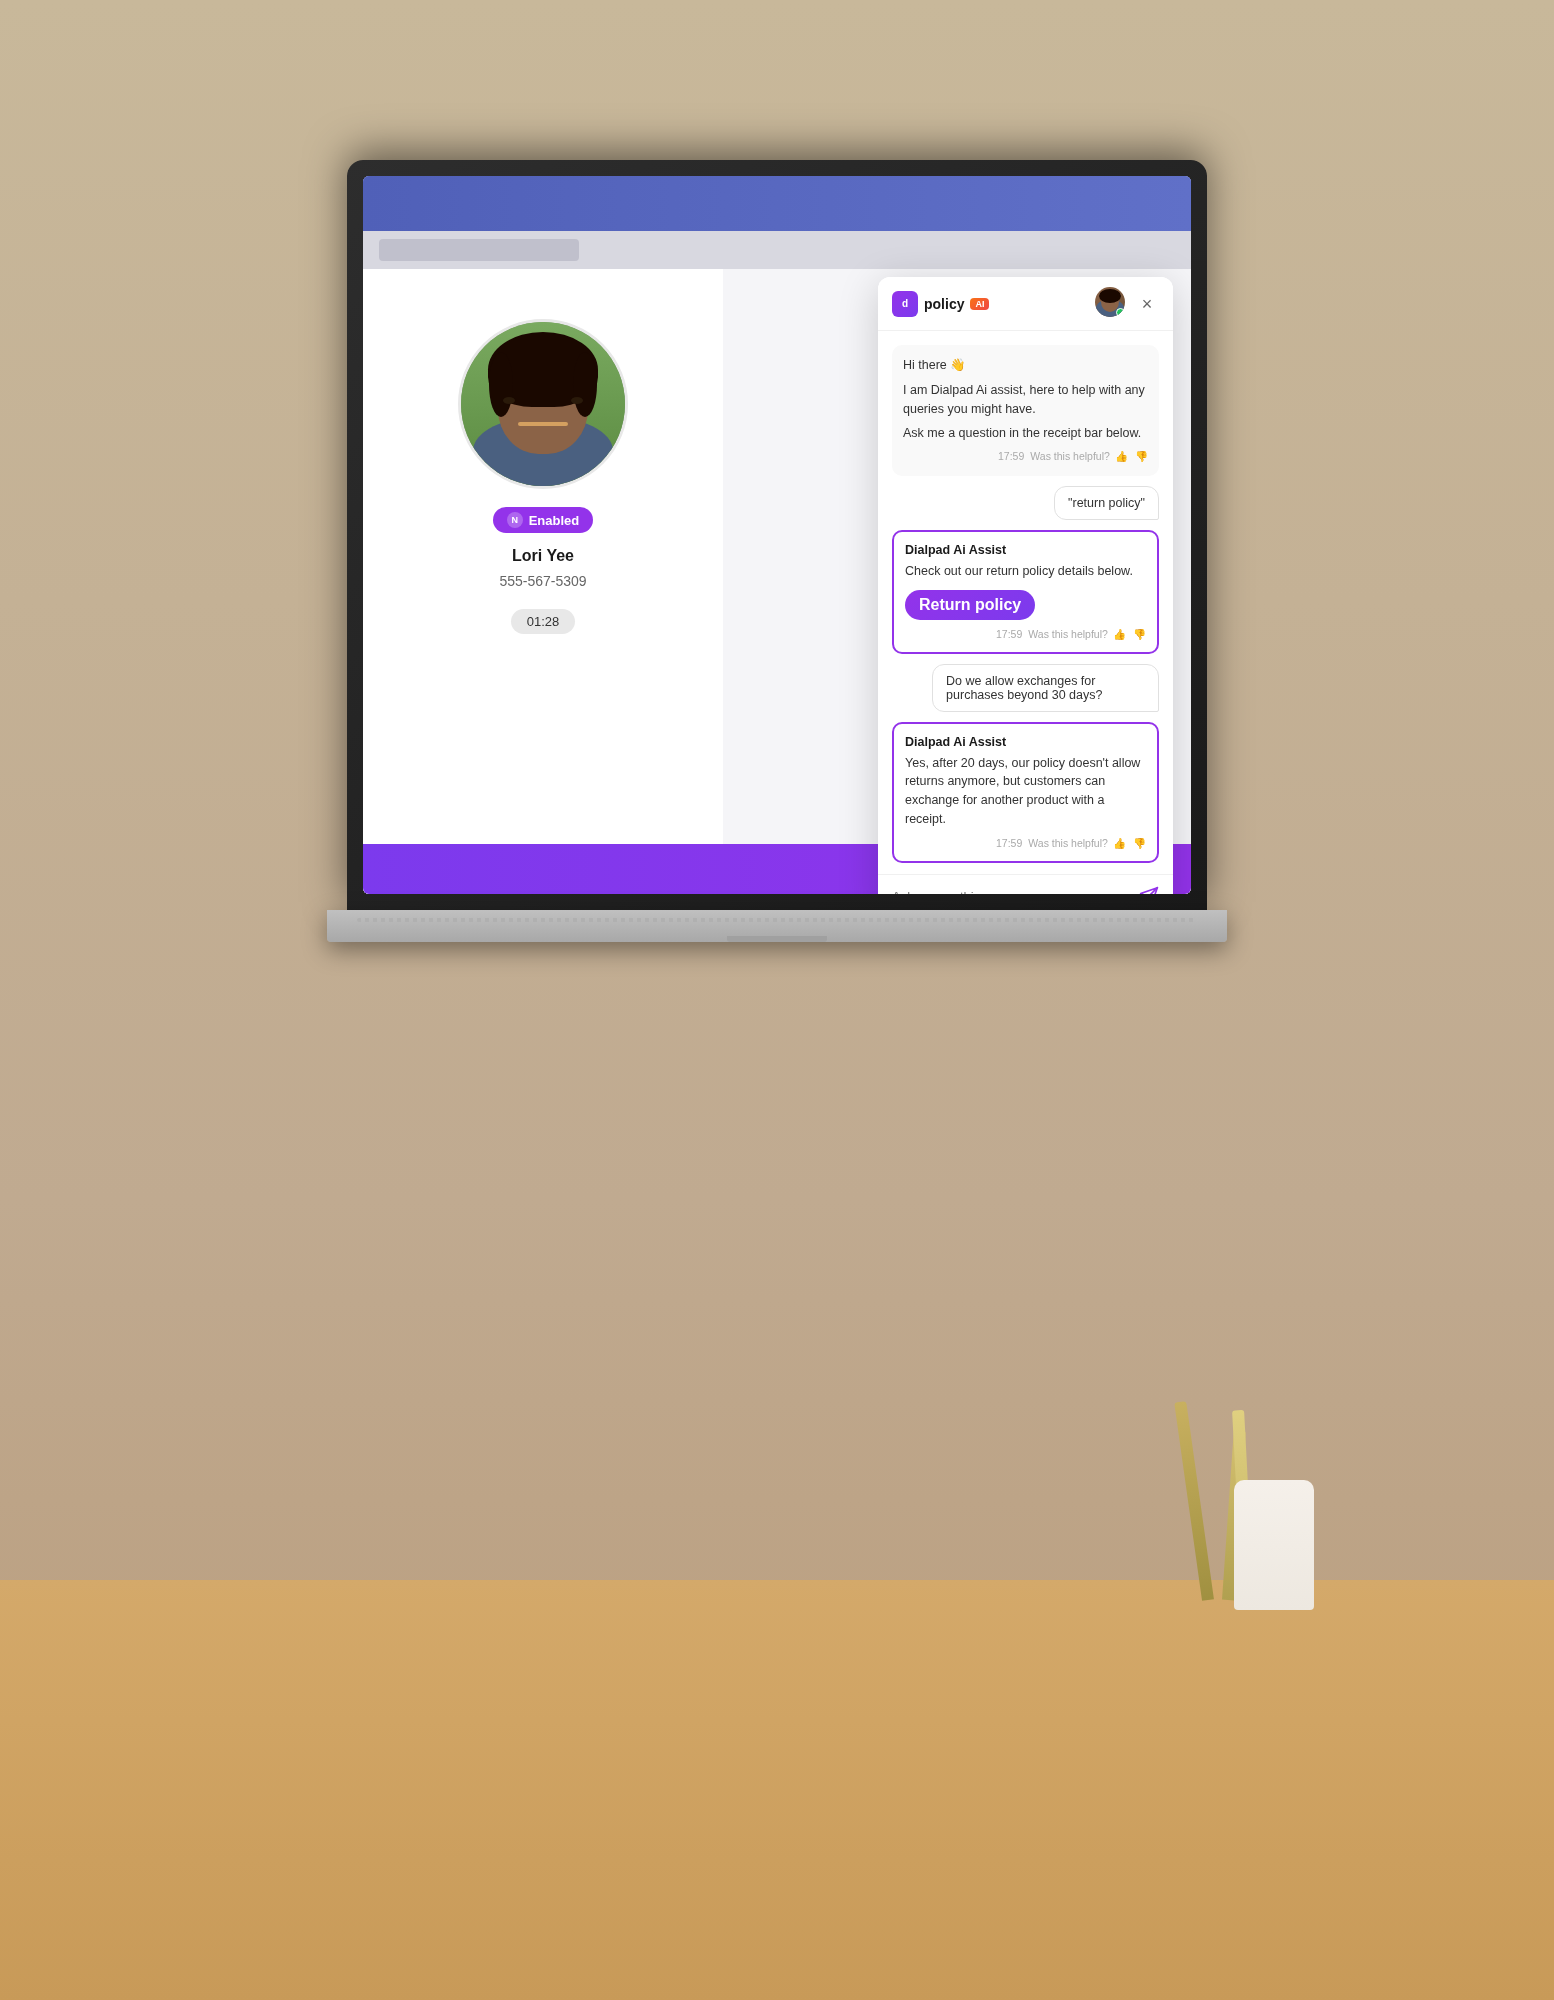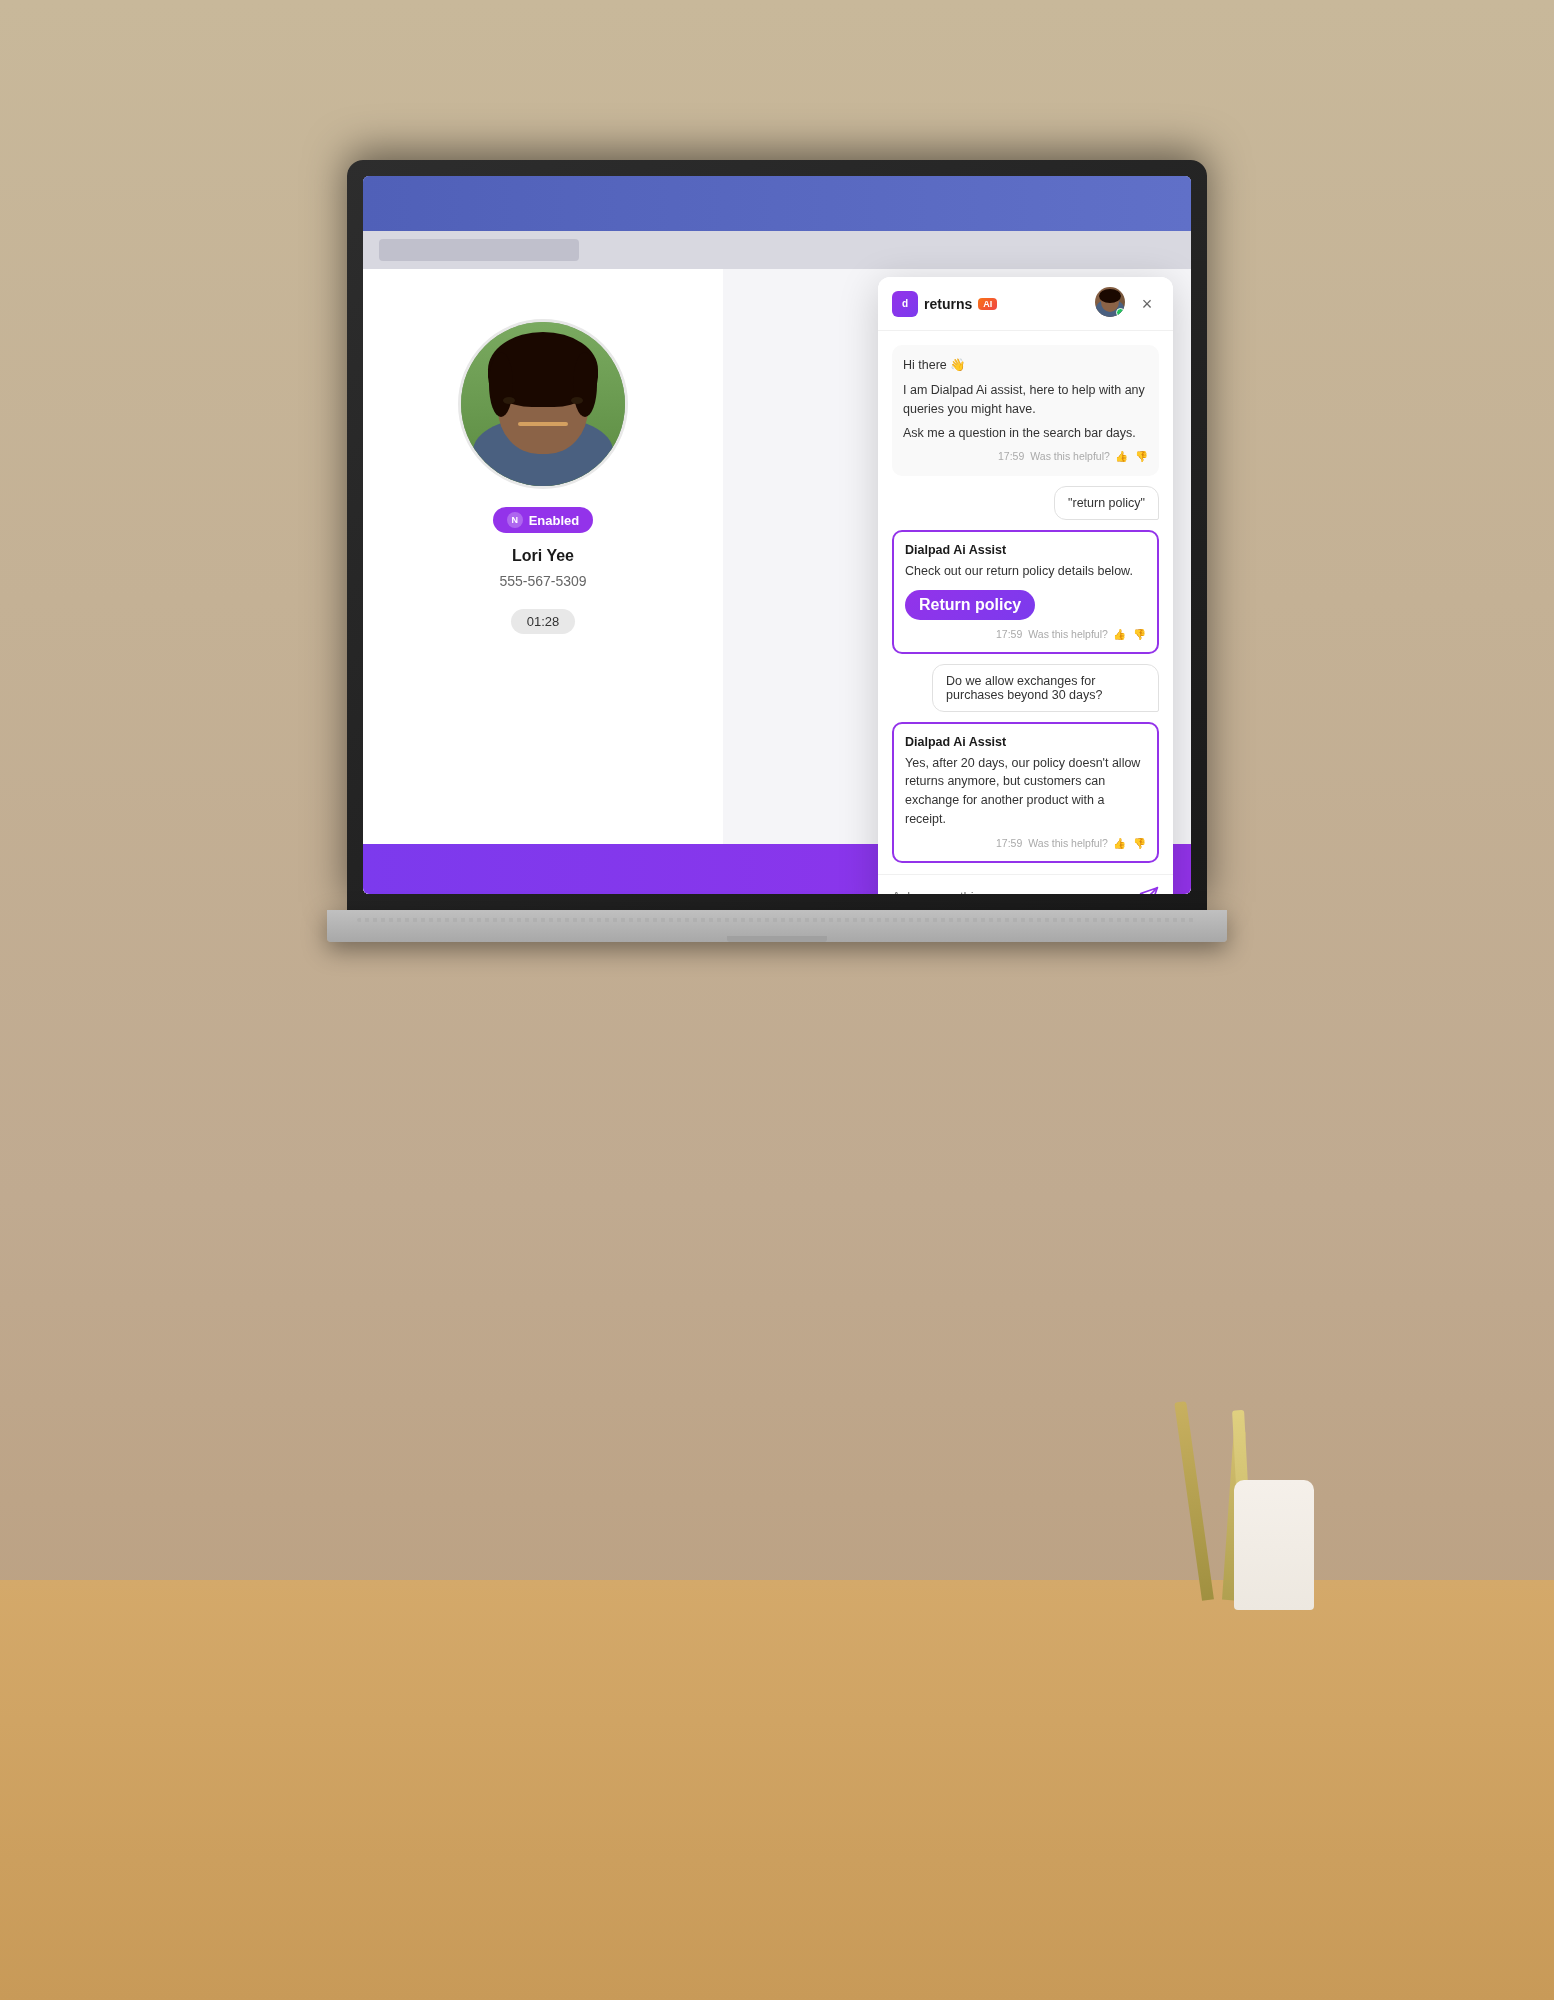--- a/index.html
+++ b/index.html
@@ -112,32 +112,32 @@
             <div style="position:absolute;bottom:0;left:50%;transform:translateX(-50%);width:28px;height:18px;background:#4a6080;border-radius:50% 50% 0 0;"></div>
             <div style="position:absolute;top:5px;left:50%;transform:translateX(-50%);width:18px;height:20px;background:#8B6347;border-radius:50%;"></div>
             <div style="position:absolute;top:2px;left:50%;transform:translateX(-50%);width:22px;height:14px;background:#1a0800;border-radius:50%;"></div>
           </div>
           <div style="position:absolute;bottom:0;right:0;width:9px;height:9px;background:#22c55e;border-radius:50%;border:1.5px solid #fff;"></div>
         </div>
 
         <div style="display:flex;align-items:center;justify-content:space-between;padding:12px 14px;border-bottom:1px solid #f0f0f0;background:#fff;min-height:54px;">
           <div style="display:flex;align-items:center;gap:6px;">
             <div style="width:26px;height:26px;background:linear-gradient(135deg,#9333ea,#7c3aed);border-radius:6px;display:flex;align-items:center;justify-content:center;color:white;font-size:10px;font-weight:bold;">d</div>
-            <span style="font-size:14px;font-weight:600;color:#1a1a1a;">returns</span>
+            <span style="font-size:14px;font-weight:600;color:#1a1a1a;">policy</span>
             <span style="background:linear-gradient(135deg,#f97316,#ef4444);color:white;border-radius:4px;padding:1px 5px;font-size:9px;font-weight:bold;">AI</span>
           </div>
           <button class="close-btn" style="border:none;background:none;font-size:18px;color:#666;cursor:pointer;line-height:1;">×</button>
         </div>
 
         <div style="flex:1;overflow-y:auto;padding:14px;display:flex;flex-direction:column;gap:10px;">
 
           <div style="background:#f9f9f9;border-radius:10px;padding:11px;font-size:12.5px;color:#333;line-height:1.5;">
             <div style="margin-bottom:6px;">Hi there 👋</div>
             <div style="margin-bottom:6px;">I am Dialpad Ai assist, here to help with any queries you might have.</div>
-            <div>Ask me a question in the search bar days.</div>
+            <div>Ask me a question in the receipt bar below.</div>
             <div style="display:flex;align-items:center;justify-content:flex-end;gap:6px;margin-top:6px;font-size:10.5px;color:#aaa;">
               <span>17:59</span>
               <span>Was this helpful?</span>
               <span style="cursor:pointer;">👍</span>
               <span style="cursor:pointer;">👎</span>
             </div>
           </div>
 
           <div style="display:flex;justify-content:flex-end;">
             <div style="background:#fff;border:1px solid #e0e0e0;border-radius:12px 12px 2px 12px;padding:9px 13px;font-size:12.5px;color:#333;max-width:80%;">"return policy"</div>

